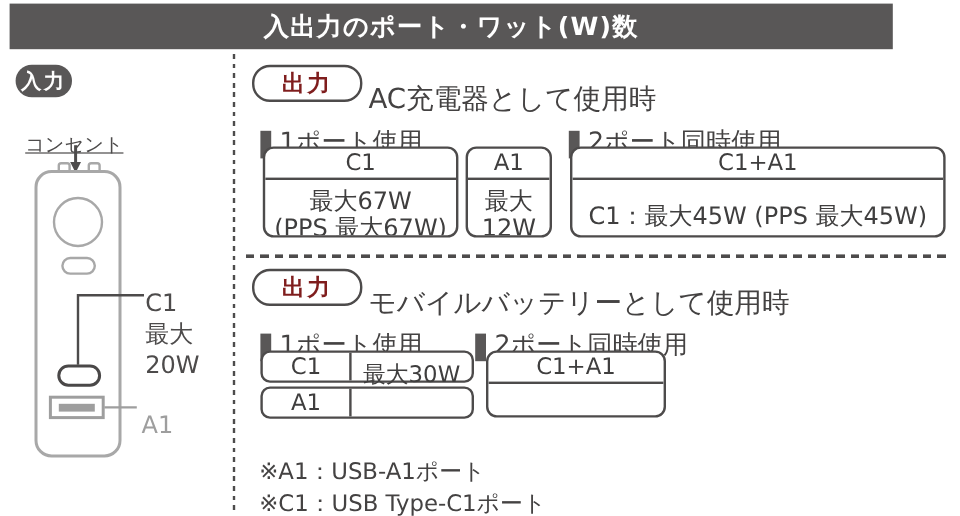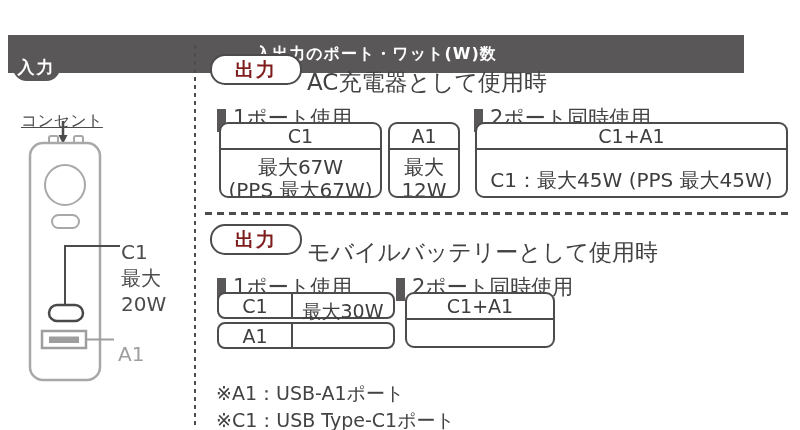--- a/index.html
+++ b/index.html
@@ -8,21 +8,21 @@
     font-family:"DejaVu Sans","Liberation Sans",sans-serif;
     color:#3f3e3e;overflow:hidden;
   }
   .abs{position:absolute;}
   .nowrap{white-space:nowrap;margin-top:13px;}
 
   
   .title-bar{
     left:8px;top:3px;width:736px;height:38px;background:#595757;
     display:flex;align-items:center;justify-content:center;
-    color:#ffffff;font-size:16px;font-weight:bold;letter-spacing:1px;margin-top:32px;
+    color:#ffffff;font-size:21px;font-weight:bold;letter-spacing:1px;
   }
 
   
   .vsep{
     left:194px;top:45px;width:2px;height:383px;
     background:repeating-linear-gradient(to bottom,#4d4b4b 0 4px,transparent 4px 8px);
   }
   .hsep{
     left:205px;top:212px;width:585px;height:3px;
     background:repeating-linear-gradient(to right,#4d4b4b 0 7px,transparent 7px 12px);

